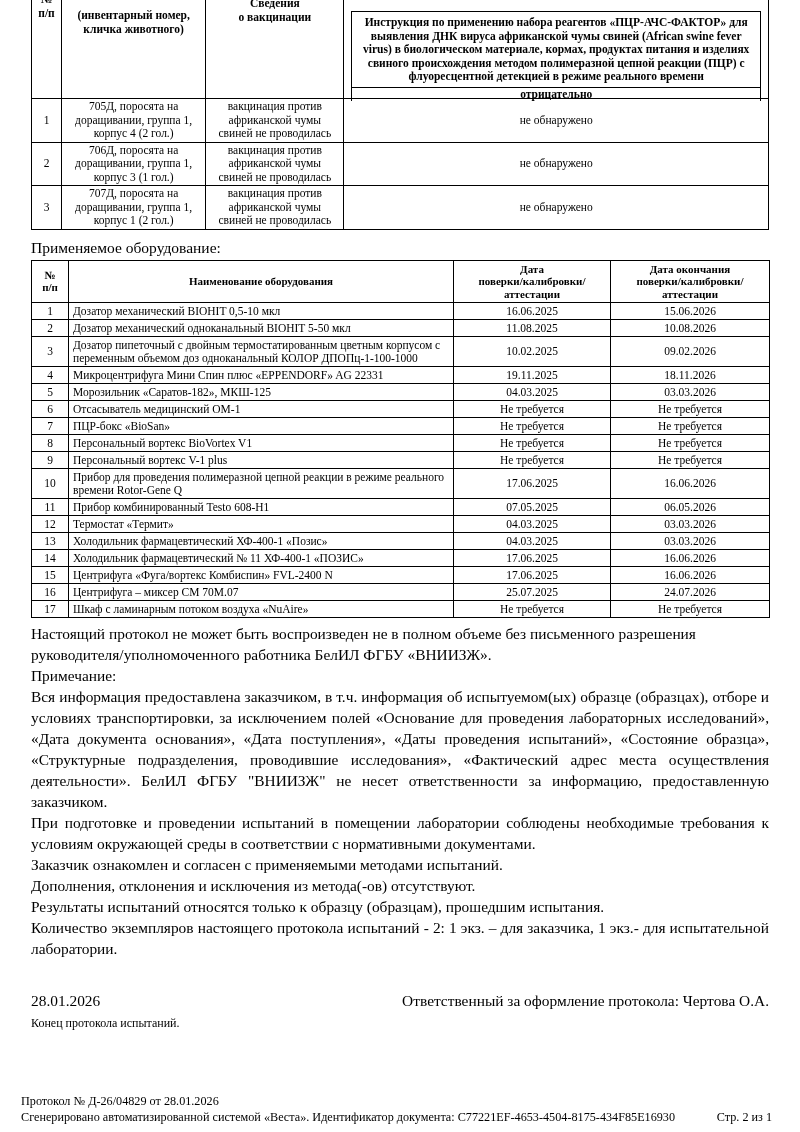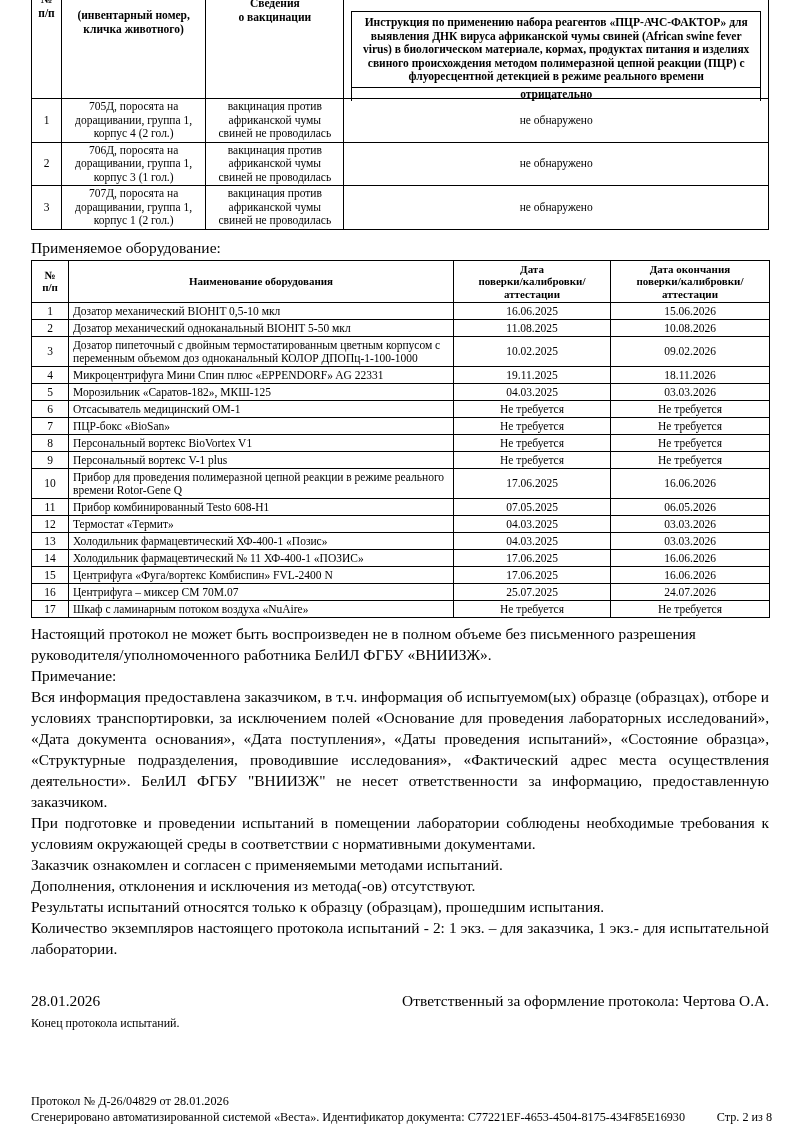--- a/index.html
+++ b/index.html
@@ -68,21 +68,21 @@
   
   .sig-row {
     margin-top: 31px;
     display: flex; justify-content: space-between;
     font-size: 15.4px; line-height: 21px;
   }
   .end-line { font-size: 12px; line-height: 22px; margin-top: 1px; }
 
   
   .footer {
-    position: absolute; left: 31px; right: 28px; top: 1094px;
+    position: absolute; left: 21px; right: 28px; top: 1094px;
     font-size: 12.2px; line-height: 14px;
   }
   .footer-line2 { display: flex; justify-content: space-between; margin-top: 2px; }
 </style>
 </head>
 <body>
 
 <div class="page">
   <div class="content">
 
@@ -295,16 +295,16 @@
       <span>Ответственный за оформление протокола: Чертова О.А.</span>
     </div>
     <div class="end-line">Конец протокола испытаний.</div>
 
   </div>
 
   <div class="footer">
     <div>Протокол № Д-26/04829 от 28.01.2026</div>
     <div class="footer-line2">
       <span>Сгенерировано автоматизированной системой «Веста». Идентификатор документа: C77221EF-4653-4504-8175-434F85E16930</span>
-      <span>Стр. 2 из 8</span>
+      <span>Стр. 2 из 1</span>
     </div>
   </div>
 </div>
 
 </body></html>

